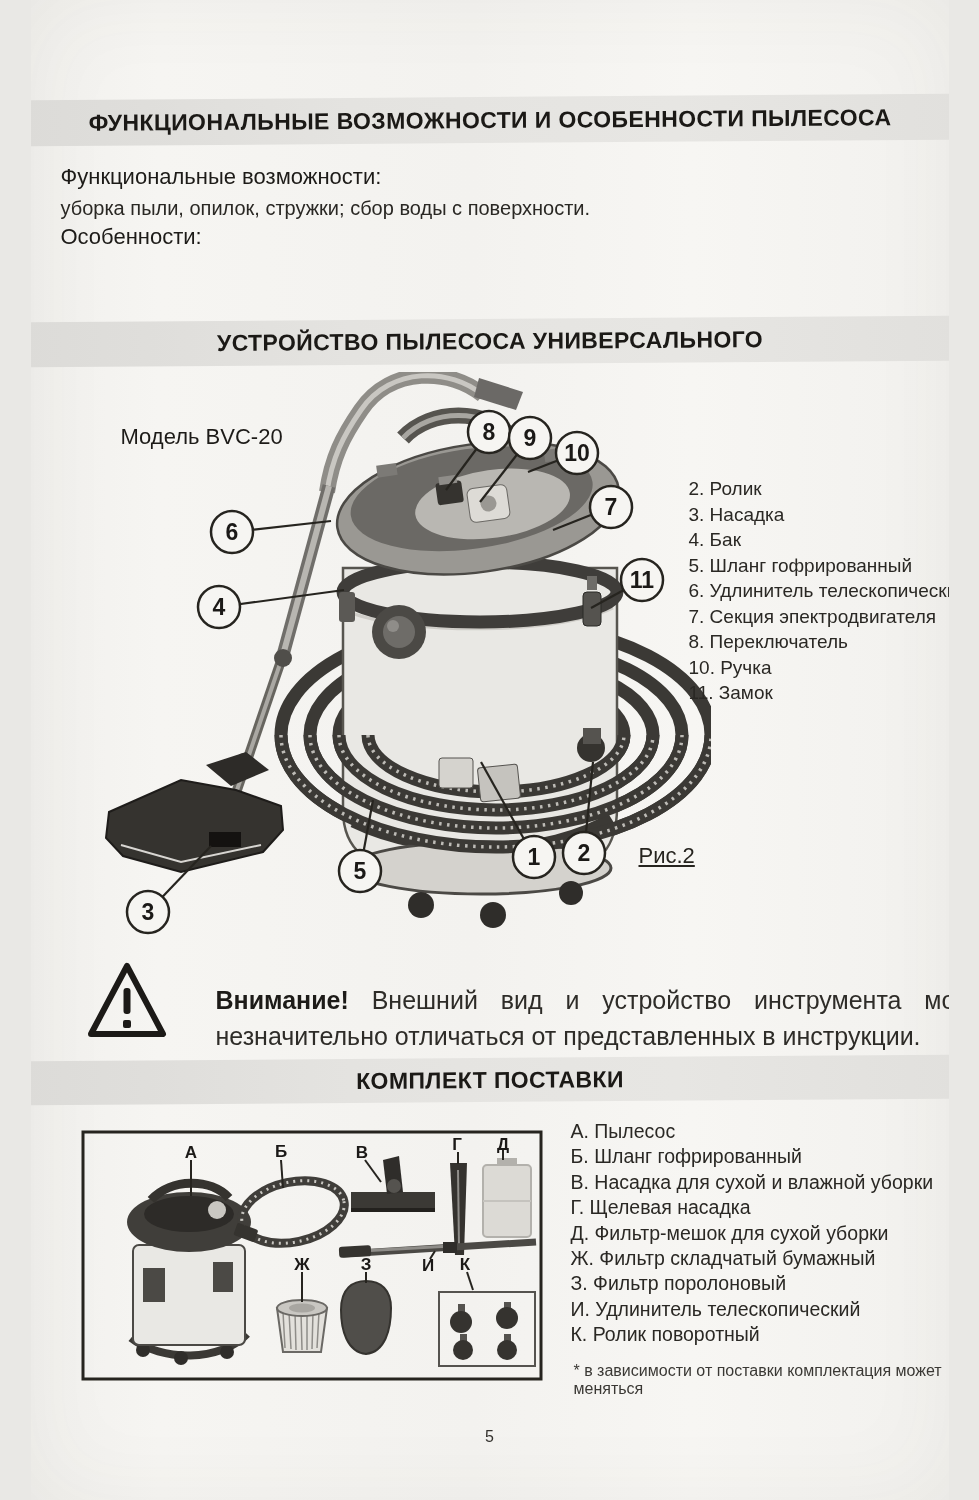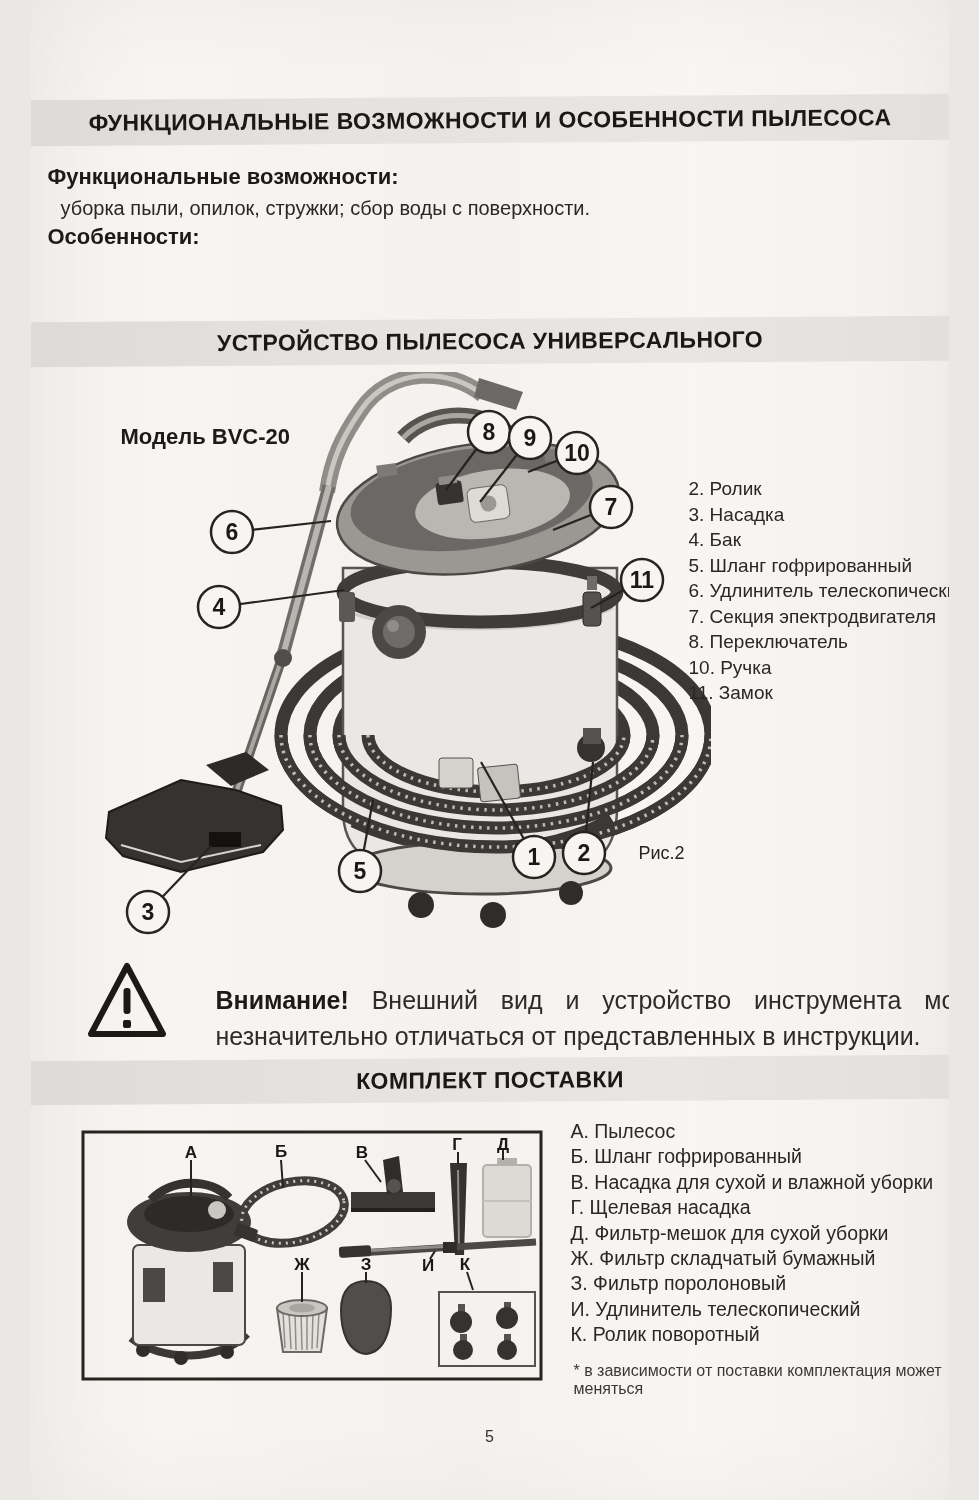--- a/index.html
+++ b/index.html
@@ -11,24 +11,24 @@
     font-family:"Liberation Sans","DejaVu Sans",sans-serif;
     color:#26241f;
   }
   .banner {
     position:absolute; left:-8px; right:-8px; height:46px;
     background:linear-gradient(90deg,#dcdbd8 0%,#e4e3e0 35%,#e7e6e3 70%,#e1e0dd 100%);
     display:flex; align-items:center; justify-content:center;
     font-weight:700; font-size:23px; letter-spacing:.4px; color:#1b1916;
     transform:rotate(-0.4deg);
   }
-  .h-bold { position:absolute; left:17px; font-weight:700; font-size:22px; color:#1d1b18; }
+  .h-bold { position:absolute; left:30px; font-weight:400; font-size:22px; color:#1d1b18; }
   .body-line { position:absolute; left:30px; font-size:20px; color:#2a2824; }
-  .model-label { position:absolute; left:90px; top:424px; font-weight:700; font-size:22px; color:#1d1b18; }
-  .fig-label { position:absolute; left:608px; top:843px; font-size:18px; color:#26241f; }
+  .model-label { position:absolute; left:90px; top:424px; font-weight:400; font-size:22px; color:#1d1b18; }
+  .fig-label { position:absolute; left:608px; top:843px; font-size:22px; color:#26241f;text-decoration:underline; }
   .parts-list { position:absolute; left:658px; top:476px; width:305px; font-size:19px; line-height:25.5px; color:#2a2824; }
   .kit-list { position:absolute; left:540px; top:1119px; width:430px; font-size:19.5px; line-height:25.4px; color:#2a2824; }
   .footnote { position:absolute; left:543px; top:1362px; font-size:16px; color:#3a3834; }
   .warning-text { position:absolute; left:185px; top:982px; width:773px; font-size:25px; line-height:36px; text-align:justify; color:#2e2c28; }
   .warning-text .wbold { font-weight:700; color:#1d1b18; }
   .page-num { position:absolute; left:0; right:0; top:1428px; text-align:center; font-size:16px; color:#33312d; }
   .abs-svg { position:absolute; }
 </style>
 </head>
 <body>

